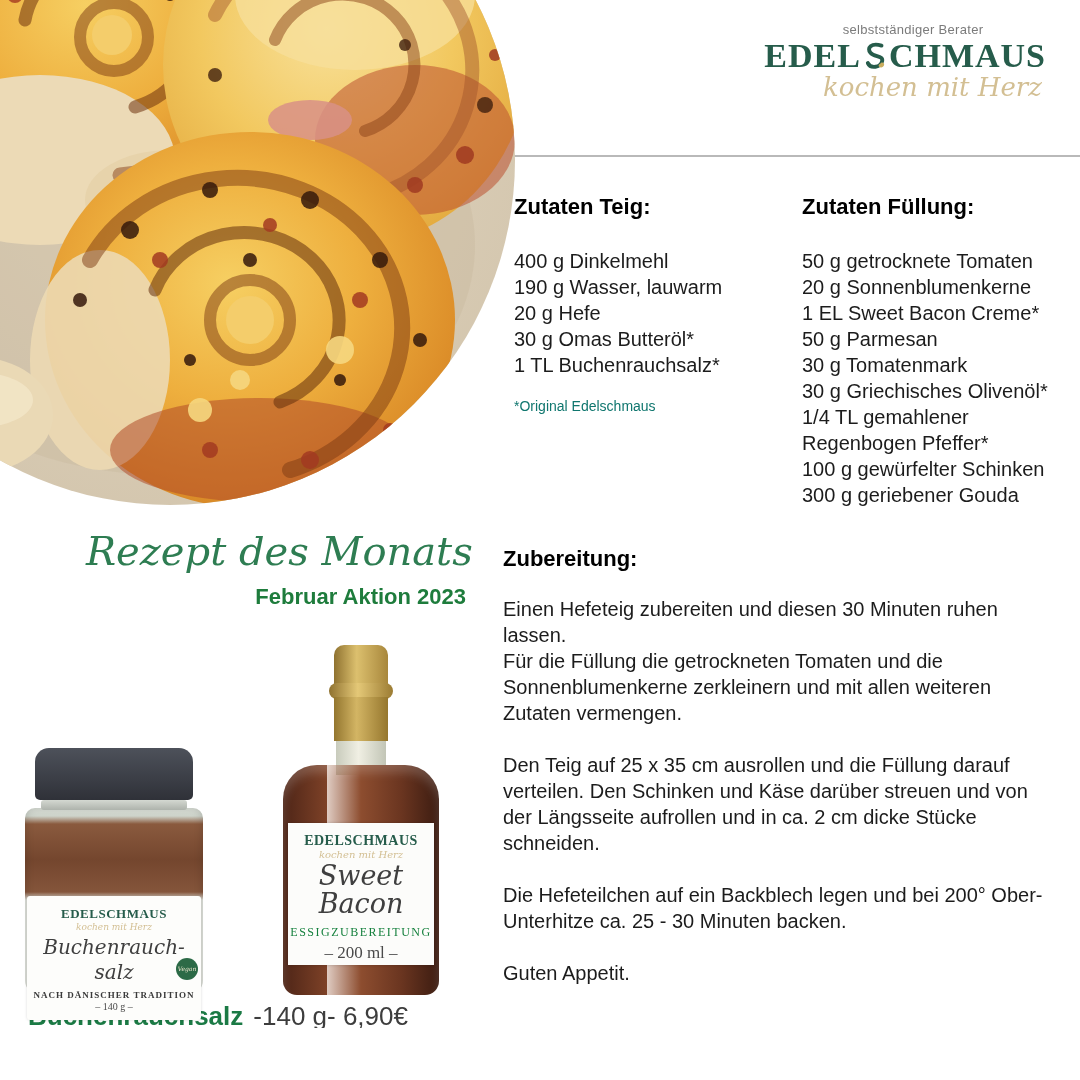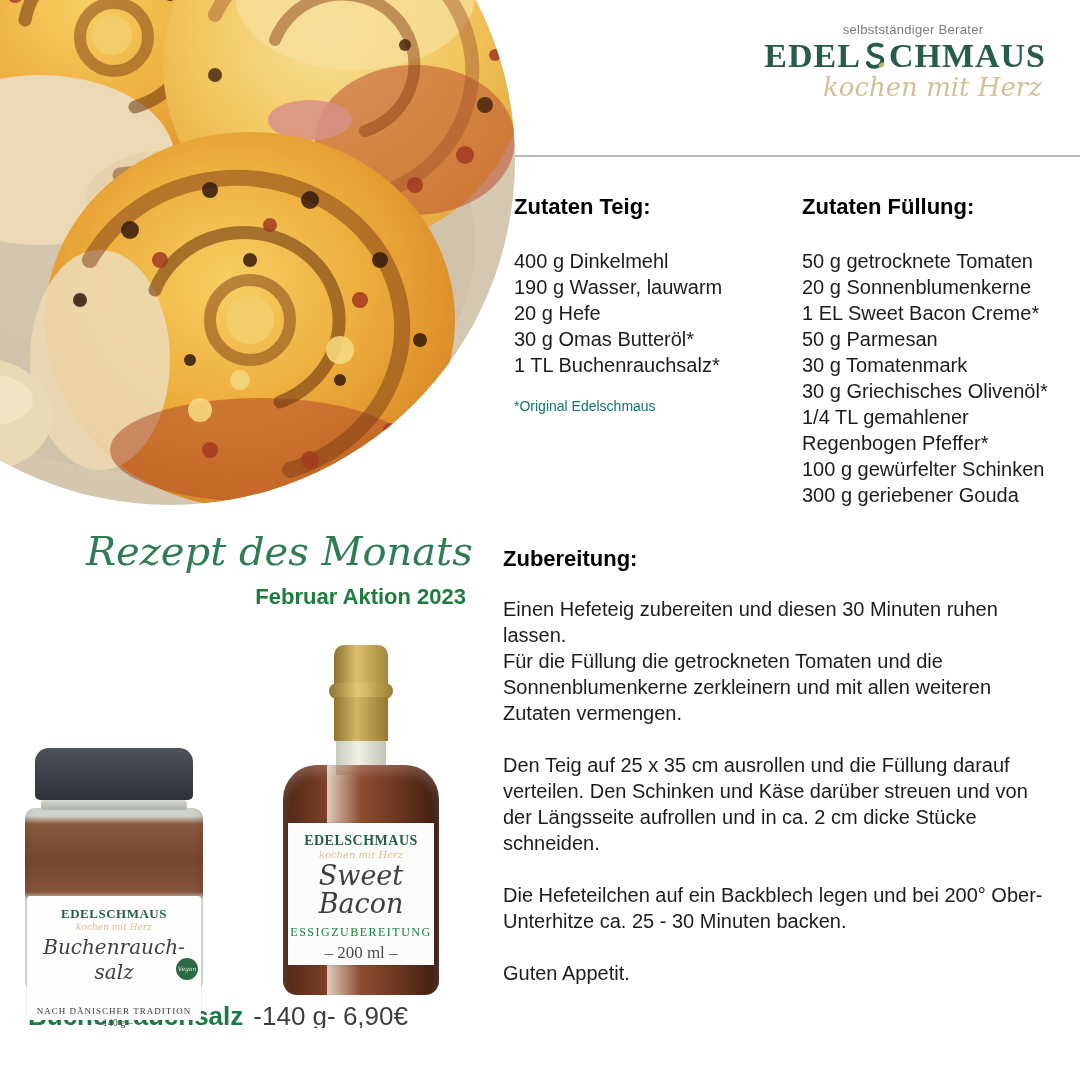--- a/index.html
+++ b/index.html
@@ -75,22 +75,22 @@
   .jar-bottom { position:absolute; left:3px; top:212px; width:172px; height:36px;
              background:linear-gradient(180deg,#8a573b,#6e4129 70%,#9aa894); border-radius:0 0 16px 16px; opacity:.9; }
   .jar-label { position:absolute; left:2px; top:148px; width:174px; height:124px;
              background:#fdfdfb; border-radius:3px; text-align:center;
              box-shadow:0 0 3px rgba(0,0,0,.15); z-index:2; }
   .plabel-brand { font-family:"Liberation Serif", serif; font-weight:700; color:#265c4b;
              font-size:13px; letter-spacing:.5px; margin-top:10px; }
   .plabel-tag { font-family:"DejaVu Serif", serif; font-style:italic; color:#d3bf93; font-size:9px; line-height:10px; }
   .plabel-name { font-family:"DejaVu Serif", serif; font-style:italic; color:#3f3f3f;
              font-size:20px; line-height:25px; margin-top:3px; }
-  .plabel-sub { font-family:"Liberation Serif", serif; font-weight:400; font-size:9px;
-             letter-spacing:1px; color:#3a3a3a; margin-top:21px; }
+  .plabel-sub { font-family:"Liberation Serif", serif; font-weight:700; font-size:9px;
+             letter-spacing:1px; color:#3a3a3a; margin-top:5px; }
   .plabel-qty { font-family:"Liberation Serif", serif; font-size:10px; color:#4a4a4a; margin-top:1px; }
   .vegan-badge { position:absolute; right:3px; top:62px; width:22px; height:22px; border-radius:50%;
              background:#2c6a46; color:#f0e8cf; font-family:"DejaVu Serif", serif; font-style:italic;
              font-size:6px; line-height:22px; text-align:center; }
 
   
   .bottle { position:absolute; left:283px; top:645px; width:156px; height:350px; }
   .bottle-cap { position:absolute; left:51px; top:0; width:54px; height:44px;
              background:linear-gradient(90deg,#8f7230,#dcc06e 42%,#a8873c);
              border-radius:10px 10px 2px 2px; }

